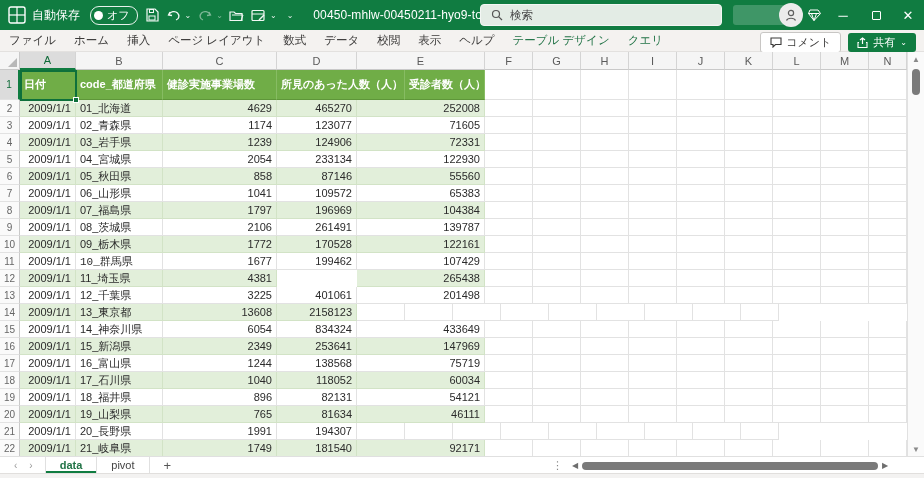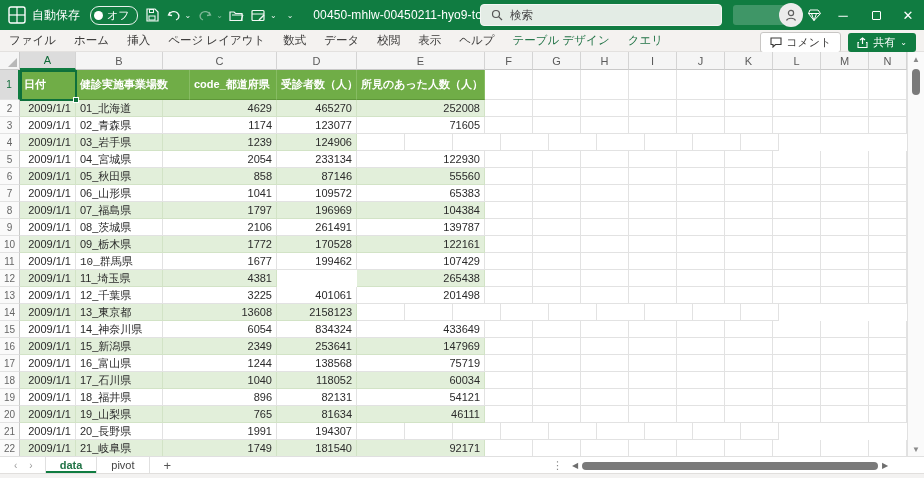--- a/index.html
+++ b/index.html
@@ -205,24 +205,24 @@
         <div class="colhdr" style="width: 48px;">J</div>
         <div class="colhdr" style="width: 48px;">K</div>
         <div class="colhdr" style="width: 48px;">L</div>
         <div class="colhdr" style="width: 48px;">M</div>
         <div class="colhdr" style="width: 38px;">N</div>
       </div>
     <div id="rowsEl">
         <div class="sheet-row" style="height: 30px;">
           <div class="rownum sel">1</div>
           <div class="cell hdrcell" style="width: 56px;">日付</div>
+          <div class="cell hdrcell" style="width: 87px;">code_都道府県</div>
           <div class="cell hdrcell" style="width: 114px;">健診実施事業場数</div>
-          <div class="cell hdrcell" style="width: 87px;">code_都道府県</div>
+          <div class="cell hdrcell" style="width: 128px;">所見のあった人数（人）</div>
           <div class="cell hdrcell" style="width: 80px;">受診者数（人）</div>
-          <div class="cell hdrcell" style="width: 128px;">所見のあった人数（人）</div>
           <div class="cell " style="width: 48px;"></div>
           <div class="cell " style="width: 48px;"></div>
           <div class="cell " style="width: 48px;"></div>
           <div class="cell " style="width: 48px;"></div>
           <div class="cell " style="width: 48px;"></div>
           <div class="cell " style="width: 48px;"></div>
           <div class="cell " style="width: 48px;"></div>
           <div class="cell " style="width: 48px;"></div>
           <div class="cell " style="width: 38px;"></div>
         </div>
@@ -259,20 +259,21 @@
           <div class="cell " style="width: 48px;"></div>
           <div class="cell " style="width: 48px;"></div>
           <div class="cell " style="width: 38px;"></div>
         </div>
         <div class="sheet-row" style="height: 17px;">
           <div class="rownum">4</div>
           <div class="cell band num" style="width: 56px;">2009/1/1</div>
           <div class="cell band " style="width: 87px;">03_岩手県</div>
           <div class="cell band num" style="width: 114px;">1239</div>
           <div class="cell band num" style="width: 80px;">124906</div>
+          <div class="cell band num" style="width: 128px;">72331</div>
           <div class="cell " style="width: 48px;"></div>
           <div class="cell " style="width: 48px;"></div>
           <div class="cell " style="width: 48px;"></div>
           <div class="cell " style="width: 48px;"></div>
           <div class="cell " style="width: 48px;"></div>
           <div class="cell " style="width: 48px;"></div>
           <div class="cell " style="width: 48px;"></div>
           <div class="cell " style="width: 48px;"></div>
           <div class="cell " style="width: 38px;"></div>
         </div>

